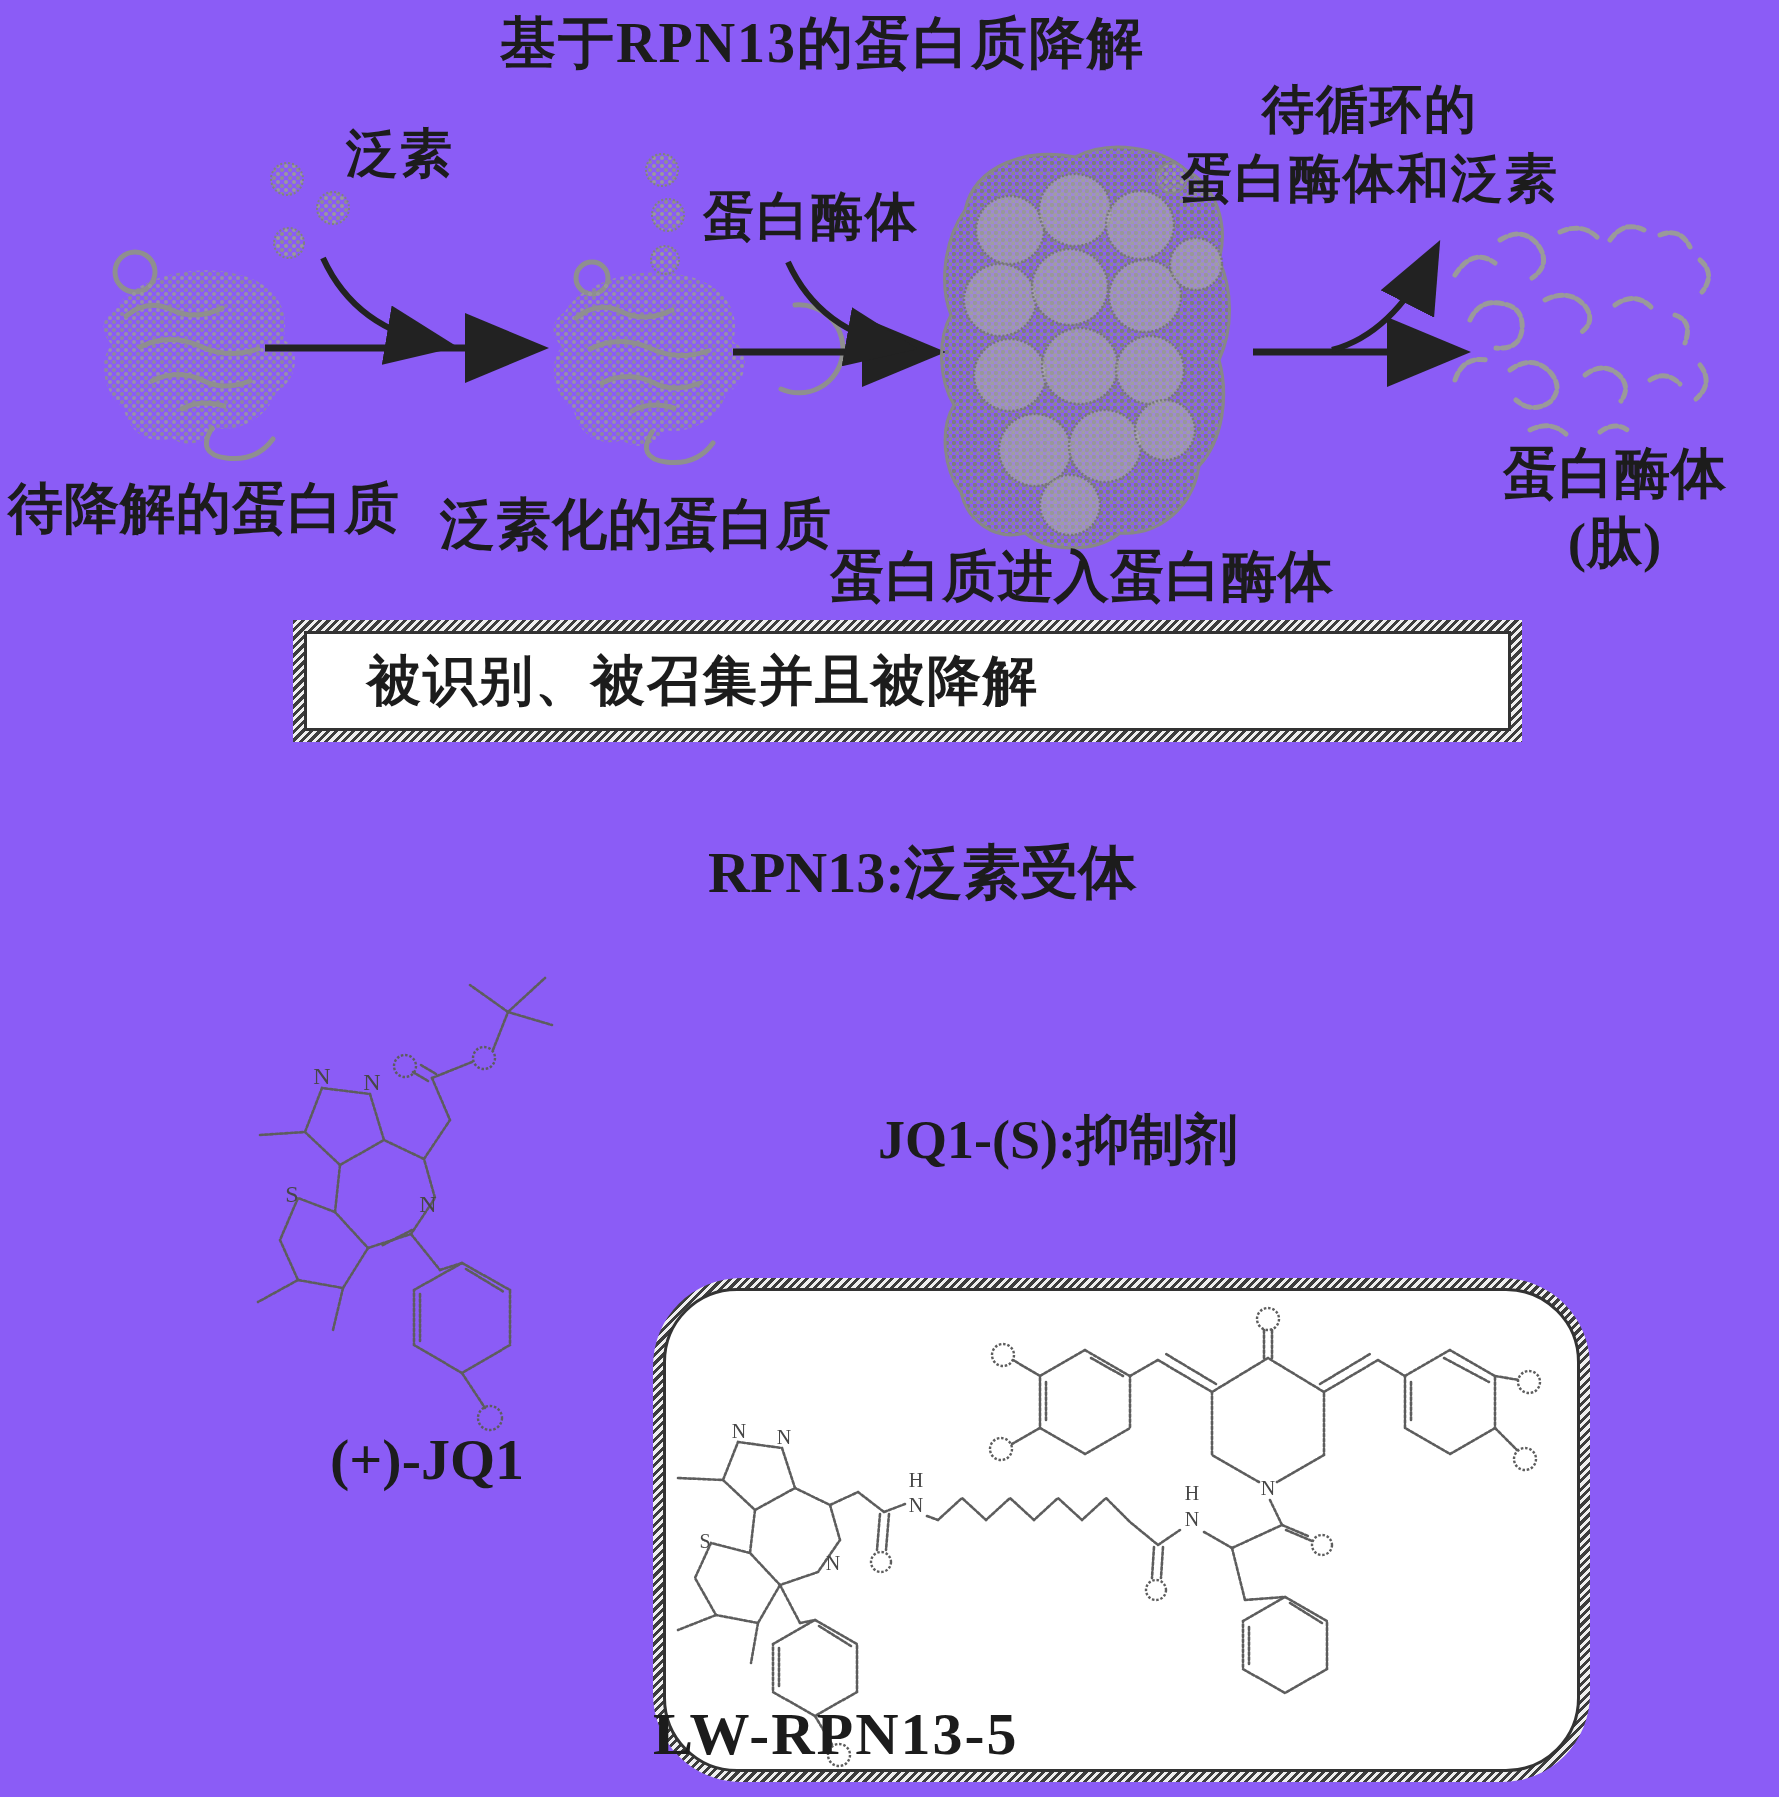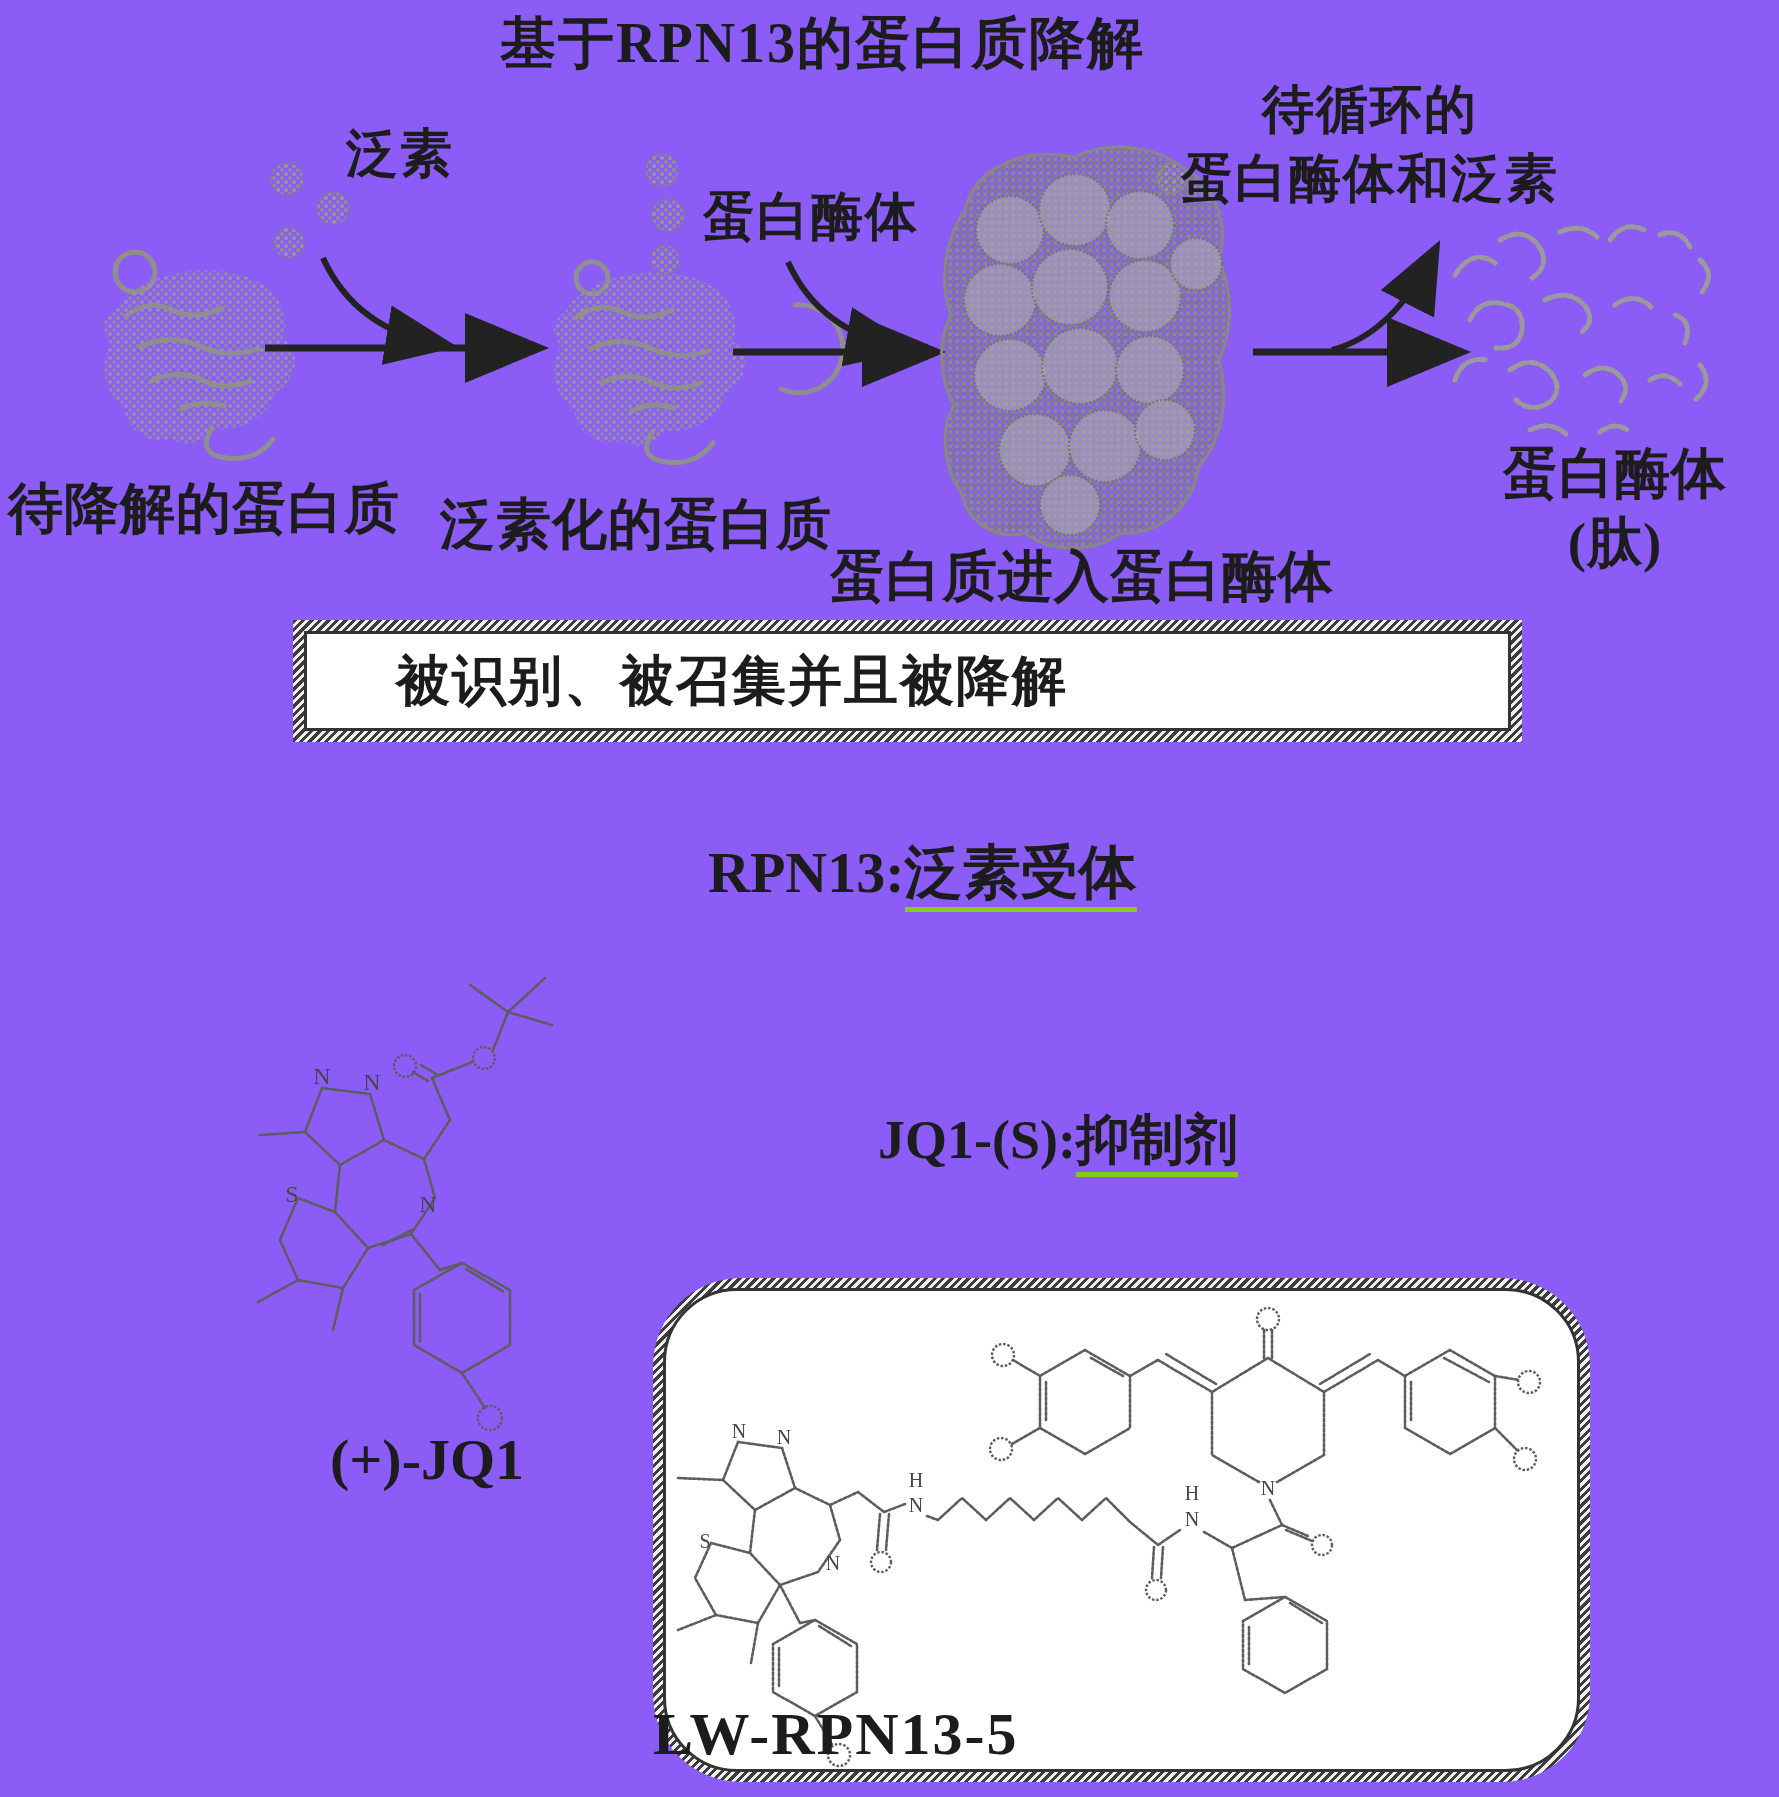--- a/index.html
+++ b/index.html
@@ -5,28 +5,28 @@
   html,body{margin:0;padding:0;background:#ffffff;}
   #stage{position:relative;width:1779px;height:1797px;background:#8b5cf6;overflow:hidden;
          font-family:"Liberation Serif","DejaVu Serif",serif;color:#1c1c1c;}
   .lbl{position:absolute;white-space:nowrap;color:#1c1c1c;}
   .c{text-align:center;}
   .t56{font-size:56px;font-weight:600;letter-spacing:2px;}
   .t52{font-size:52px;font-weight:600;letter-spacing:2px;}
   .t55{font-size:55px;font-weight:600;letter-spacing:1px;}
   .t58{font-size:58px;font-weight:700;}
   .t54{font-size:54px;font-weight:700;}
-  .u{border-bottom:5px solid #84cc16;padding-bottom:2px;}
+  .u{border-bottom:5px solid #8b5cf6;padding-bottom:2px;}
   svg{position:absolute;left:0;top:0;}
   
   .hatchbox{position:absolute;left:293px;top:620px;width:1229px;height:122px;
             background:repeating-linear-gradient(135deg,#3d3d3d 0 3px,#efefef 3px 6px);}
   .hatchbox .inner{position:absolute;inset:11px;background:#ffffff;border:3px solid #333;
             display:flex;align-items:center;}
-  .hatchbox .inner .txt{padding-left:89px;font-size:54px;font-weight:600;letter-spacing:2px;}
+  .hatchbox .inner .txt{padding-left:60px;font-size:54px;font-weight:600;letter-spacing:2px;}
   
   .roundbox{position:absolute;left:653px;top:1278px;width:937px;height:504px;border-radius:88px;
             background:repeating-linear-gradient(135deg,#3d3d3d 0 3px,#efefef 3px 6px);}
   .roundbox .inner{position:absolute;inset:10px;background:#ffffff;border:3px solid #333;border-radius:74px;}
   .lw-label{position:absolute;left:653px;top:1700px;width:937px;text-align:left;
             font-size:60px;font-weight:700;letter-spacing:2px;}
   
   .bond{stroke:#5d5d5d;stroke-width:2.6;fill:none;stroke-dasharray:3 2;stroke-linecap:round;}
   .atomring{stroke:#5d5d5d;stroke-width:2.4;fill:none;stroke-dasharray:2.5 1.8;}
   .atomtxt{fill:#474747;font-family:"Liberation Serif",serif;text-anchor:middle;}

